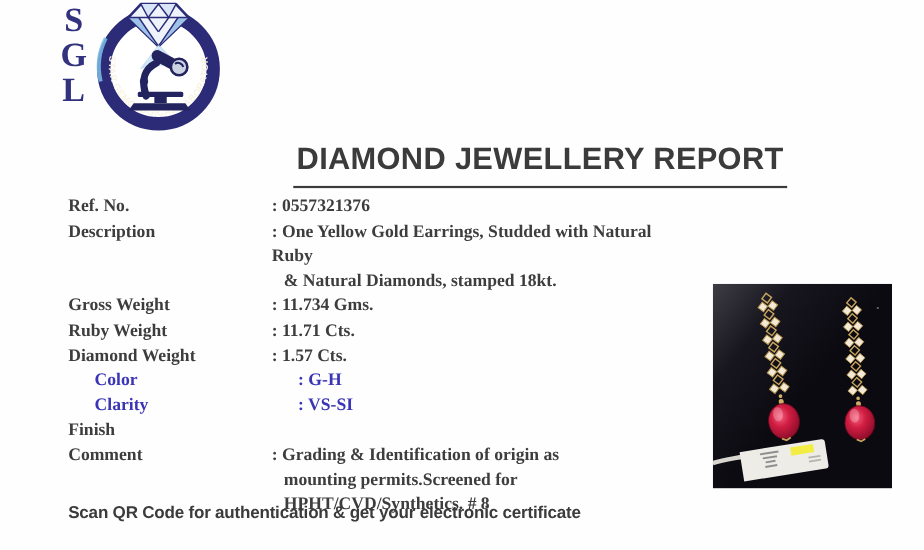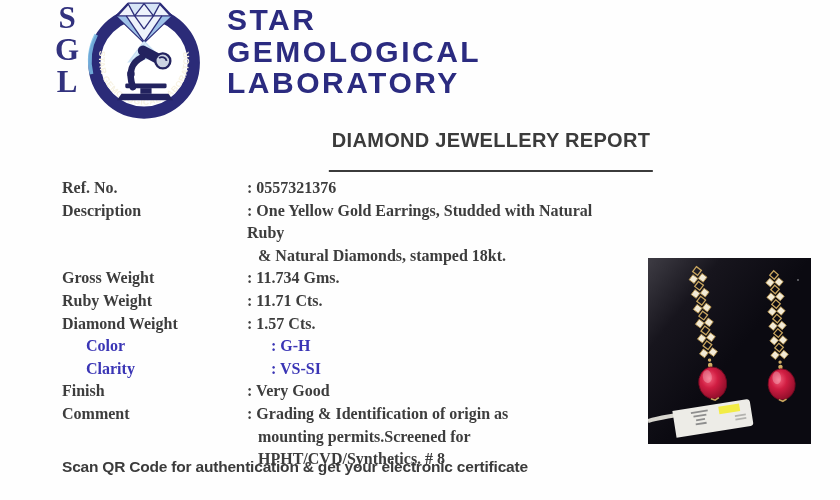--- a/index.html
+++ b/index.html
@@ -20,22 +20,22 @@
   }
   .logo-svg{position:absolute;left:84px;top:0;width:122px;height:120px;}
   .lab-name{
     position:absolute;left:227px;top:4px;
     color:#2b2b80;font-weight:bold;font-size:30px;
     line-height:31.5px;letter-spacing:2.5px;
   }
   
   .report-title{
     position:absolute;top:129px;left:491px;transform:translateX(-50%);
-    font-size:20px;font-weight:bold;color:#3b3b3b;letter-spacing:0.3px;
-    border-bottom:2.5px solid #3b3b3b;padding:0 3px 18px 3px;
+    font-size:28px;font-weight:bold;color:#3b3b3b;letter-spacing:0.3px;
+    border-bottom:2.5px solid #3b3b3b;padding:0 3px 8px 3px;
     white-space:nowrap;
   }
   
   .fields{
     position:absolute;left:62px;top:177px;width:560px;
     font-size:16px;font-weight:bold;color:#3d3d3d;line-height:22.6px;
   }
   .field-row{display:flex;font-family:Liberation Serif, serif;}
   .field-row.accent{color:#3a35b5;margin-left:24px;}
   .field-label{width:185px;flex:0 0 185px;}
@@ -103,25 +103,20 @@
         <path d="M80,61 a5,5 0 0 1 8,3" stroke="#23235f" stroke-width="2" fill="none"></path>
         <path d="M52,92 C47,76 50,66 62,60" stroke="#23235f" stroke-width="7" fill="none" stroke-linecap="round"></path>
         <circle cx="50" cy="78" r="4"></circle>
         <rect x="44" y="88" width="44" height="5" rx="1.5"></rect>
         <rect x="60" y="93" width="12" height="6"></rect>
         <path d="M40,99 L90,99 L95,106 L35,106 Z"></path>
       </g>
     </g>
   </svg>
 
-  <div class="lab-name">
-    <div>STAR</div>
-    <div>GEMOLOGICAL</div>
-    <div>LABORATORY</div>
-  </div>
 
   <div class="report-title">DIAMOND JEWELLERY REPORT</div>
 
   <div class="fields">
       <div class="field-row">
         <div class="field-label">Ref. No.</div>
         <div class="field-value">
           <div>: 0557321376</div>
         </div>
       </div>
@@ -157,23 +152,20 @@
         </div>
       </div>
       <div class="field-row accent">
         <div class="field-label">Clarity</div>
         <div class="field-value">
           <div>: VS-SI</div>
         </div>
       </div>
       <div class="field-row">
         <div class="field-label">Finish</div>
-        <div class="field-value">
-          <div>: Very Good</div>
-        </div>
       </div>
       <div class="field-row">
         <div class="field-label">Comment</div>
         <div class="field-value">
           <div>: Grading &amp; Identification of origin as</div>
           <div class="cont">mounting permits.Screened for</div>
           <div class="cont">HPHT/CVD/Synthetics. # 8</div>
         </div>
       </div>
     </div>

